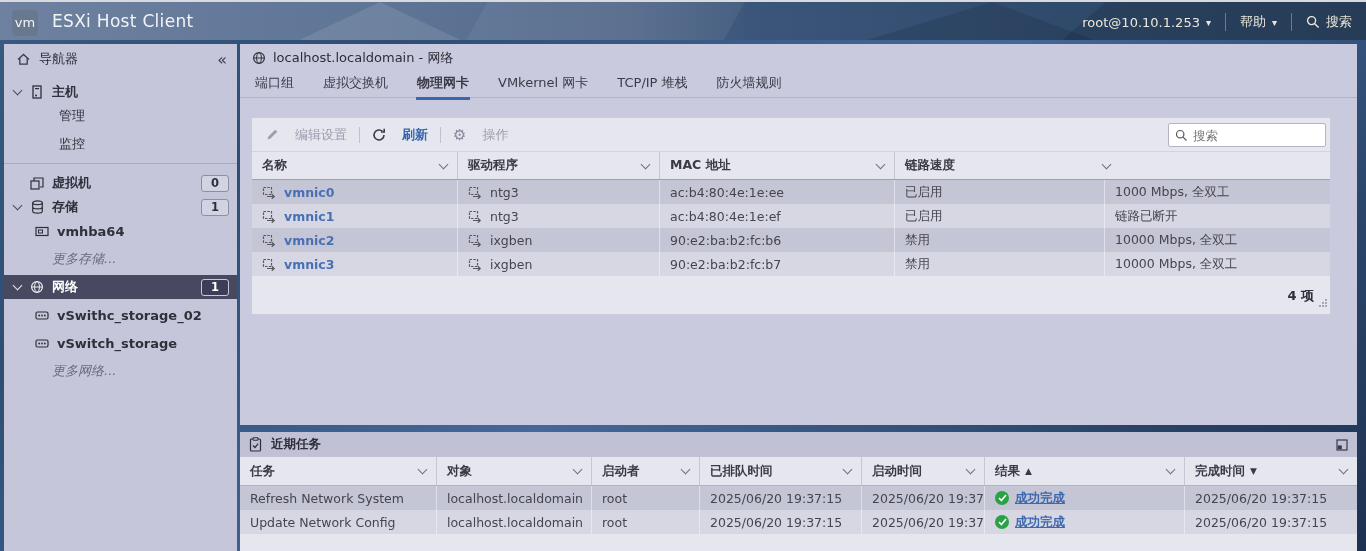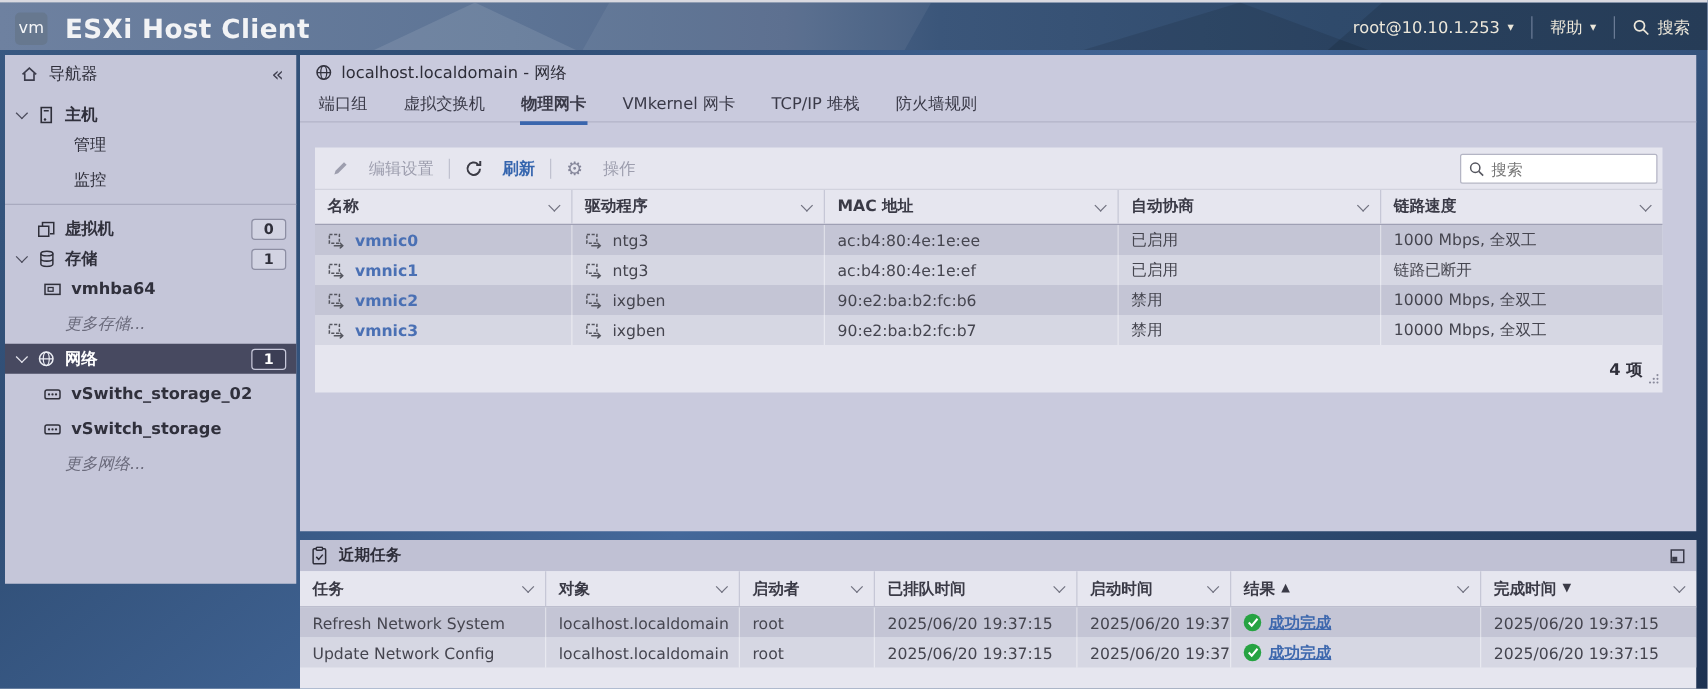--- a/index.html
+++ b/index.html
@@ -14,28 +14,28 @@
   .topbar { position:absolute; left:0; top:0; width:1366px; height:40px;
     background:linear-gradient(90deg,#6e81a0 0%,#5d7495 30%,#53688a 46%,#3b567a 55%,#2f4a6b 78%,#2c4564 100%);
     border-top:2px solid #d9d9e0; overflow:hidden; }
   .facet { position:absolute; top:0; height:40px; }
   .facet.a { left:295px; width:170px; background:rgba(255,255,255,.10); clip-path:polygon(50% 0,100% 100%,0 100%); }
   .facet.b { left:465px; width:280px; background:rgba(255,255,255,.06); clip-path:polygon(8% 0,100% 0,92% 100%,0 100%); }
   .facet.c { left:860px; width:240px; background:rgba(0,0,0,.10); clip-path:polygon(55% 0,100% 100%,0 100%); }
   .facet.d { left:1060px; width:306px; background:rgba(0,0,0,.12); clip-path:polygon(15% 0,100% 0,100% 100%,0 100%); }
   .logo { position:absolute; left:12px; top:8px; width:26px; height:26px; background:#67788f;
     border-radius:4px; color:#f4f6f8; font-weight:normal; font-size:13px; text-align:center; line-height:26px; }
-  .apptitle { position:absolute; left:52px; top:9px; font-size:21px; color:#f2f3f5; letter-spacing:.3px;font-weight:bold; }
+  .apptitle { position:absolute; left:52px; top:9px; font-size:17px; color:#f2f3f5; letter-spacing:.3px; }
   .tb-right { position:absolute; right:14px; top:0; height:40px; display:flex; align-items:center; gap:14px; color:#ece7da; font-size:13px; }
   .tb-item { display:flex; align-items:center; gap:6px; cursor:pointer; }
   .tb-sep { width:1px; height:18px; background:#6a7b95; }
   .caret { font-size:10px; }
   .mag { width:14px; height:14px; }
   
-  .sidebar { position:absolute; left:4px; top:44px; width:233px; height:423px; background:#c5c6d9; }
+  .sidebar { position:absolute; left:4px; top:44px; width:233px; height:507px; background:#c5c6d9; }
   .sb-head { height:30px; display:flex; align-items:center; padding:0 10px 0 12px; color:#2e2e3a; font-size:13px; }
   .sb-head .lbl { margin-left:8px; }
   .sb-collapse { margin-left:auto; font-size:16px; color:#3e3e4e; cursor:pointer; }
   .trow2 { height:24px; display:flex; align-items:center; color:#30303c; font-size:13px; cursor:pointer; }
   .tcaret { width:7px; height:7px; border-right:1.4px solid #4a4a5a; border-bottom:1.4px solid #4a4a5a;
     transform:rotate(45deg); margin-left:10px; margin-top:-3px; flex:none; }
   .tcaret.none { border:none; }
   .ticon { width:16px; height:16px; margin-left:8px; flex:none; display:flex; align-items:center; justify-content:center; }
   .tlabel { margin-left:7px; white-space:nowrap; }
   .bold { font-weight:bold; }
@@ -296,24 +296,20 @@
           <span class="chev"></span>
       </div>
       <div class="th c2">
         <span>驱动程序</span>
           <span class="chev"></span>
       </div>
       <div class="th c3">
         <span>MAC 地址</span>
           <span class="chev"></span>
       </div>
-      <div class="th c4">
-        <span>自动协商</span>
-          <span class="chev"></span>
-      </div>
       <div class="th c5">
         <span>链路速度</span>
           <span class="chev"></span>
       </div>
     </div>
 
     <div class="trow odd">
       <div class="cell c1">
         <span class="icn">
             <svg width="15" height="13" viewBox="0 0 15 13">

